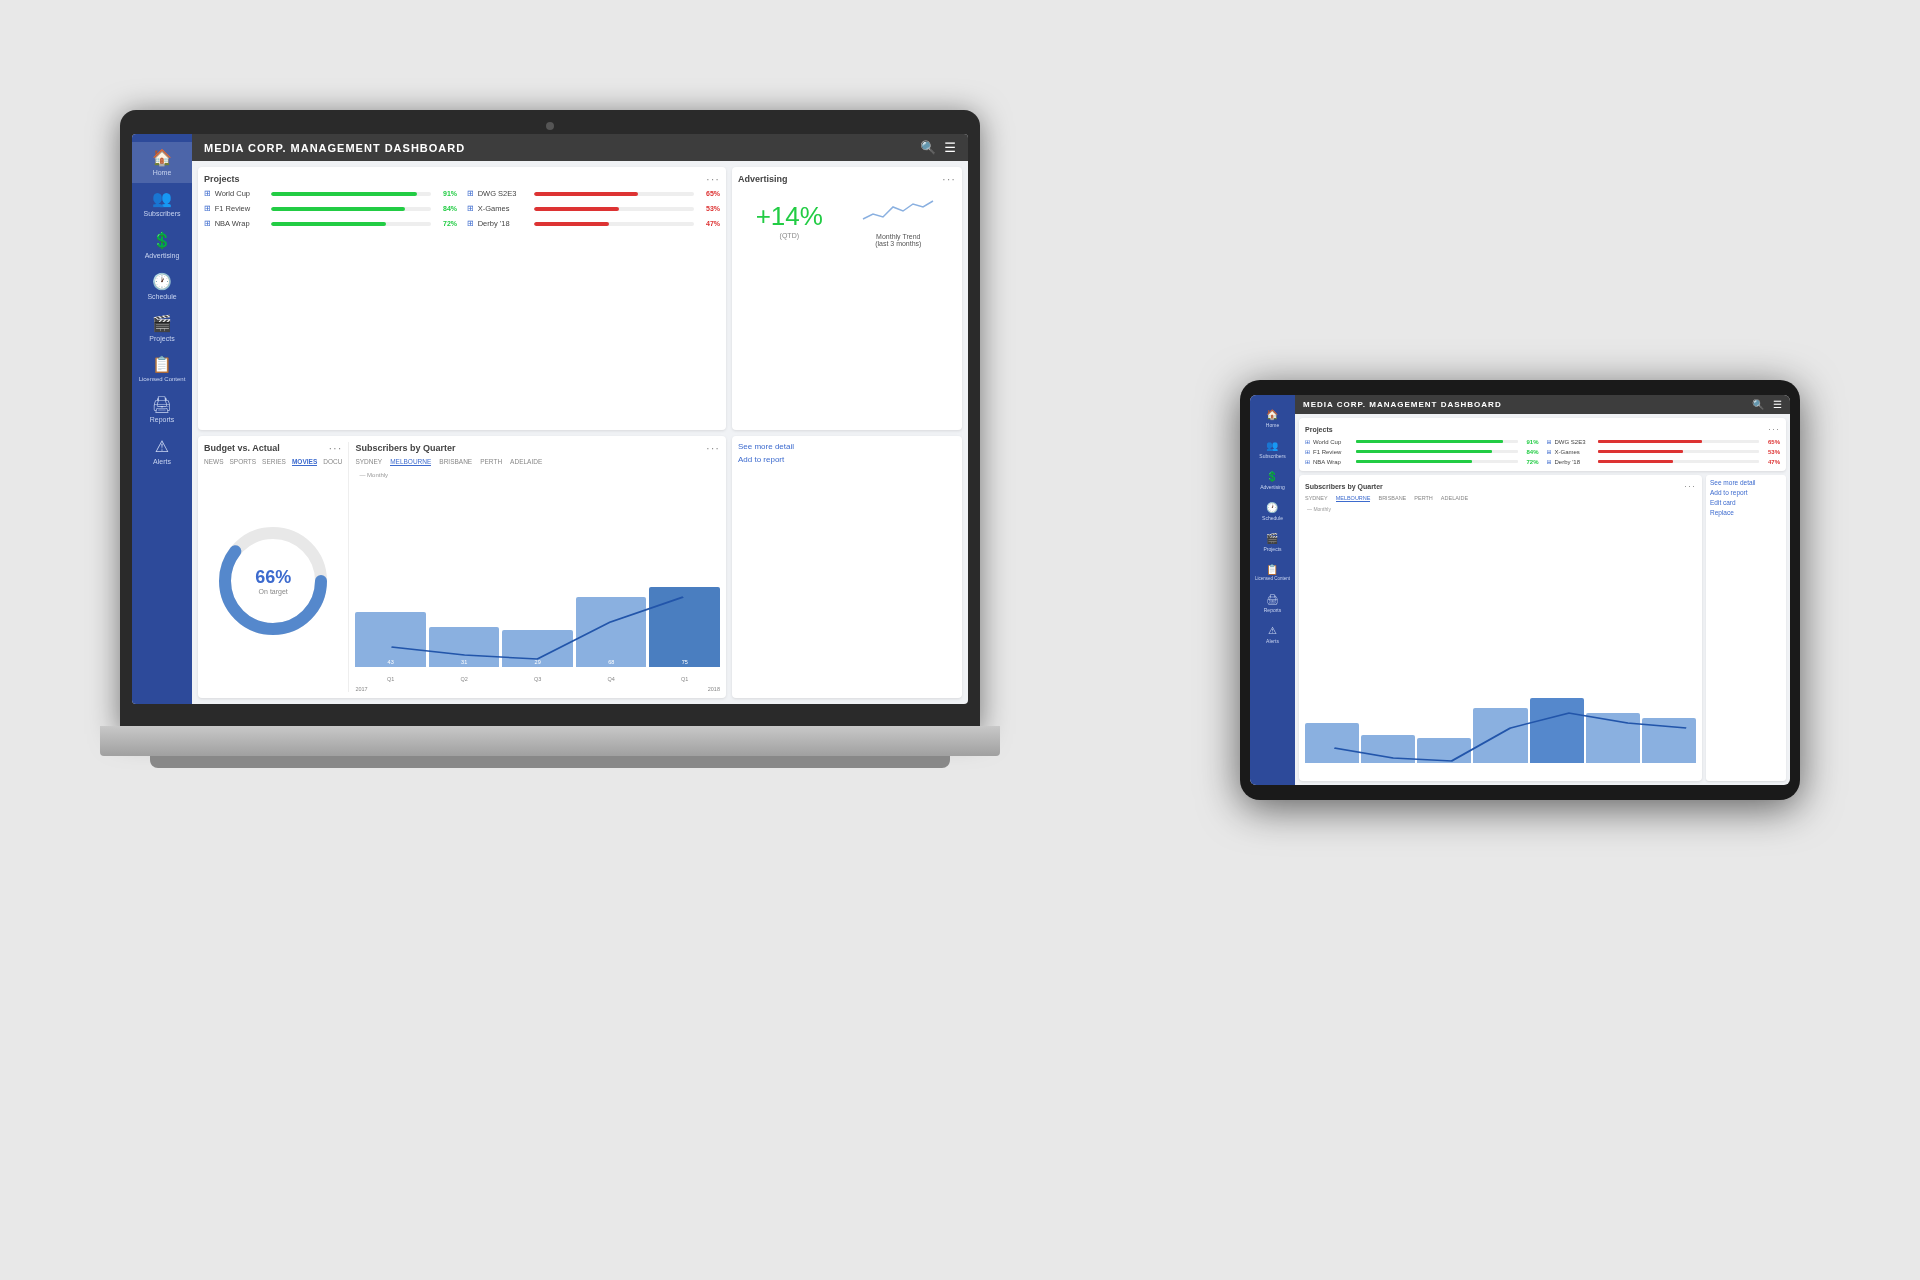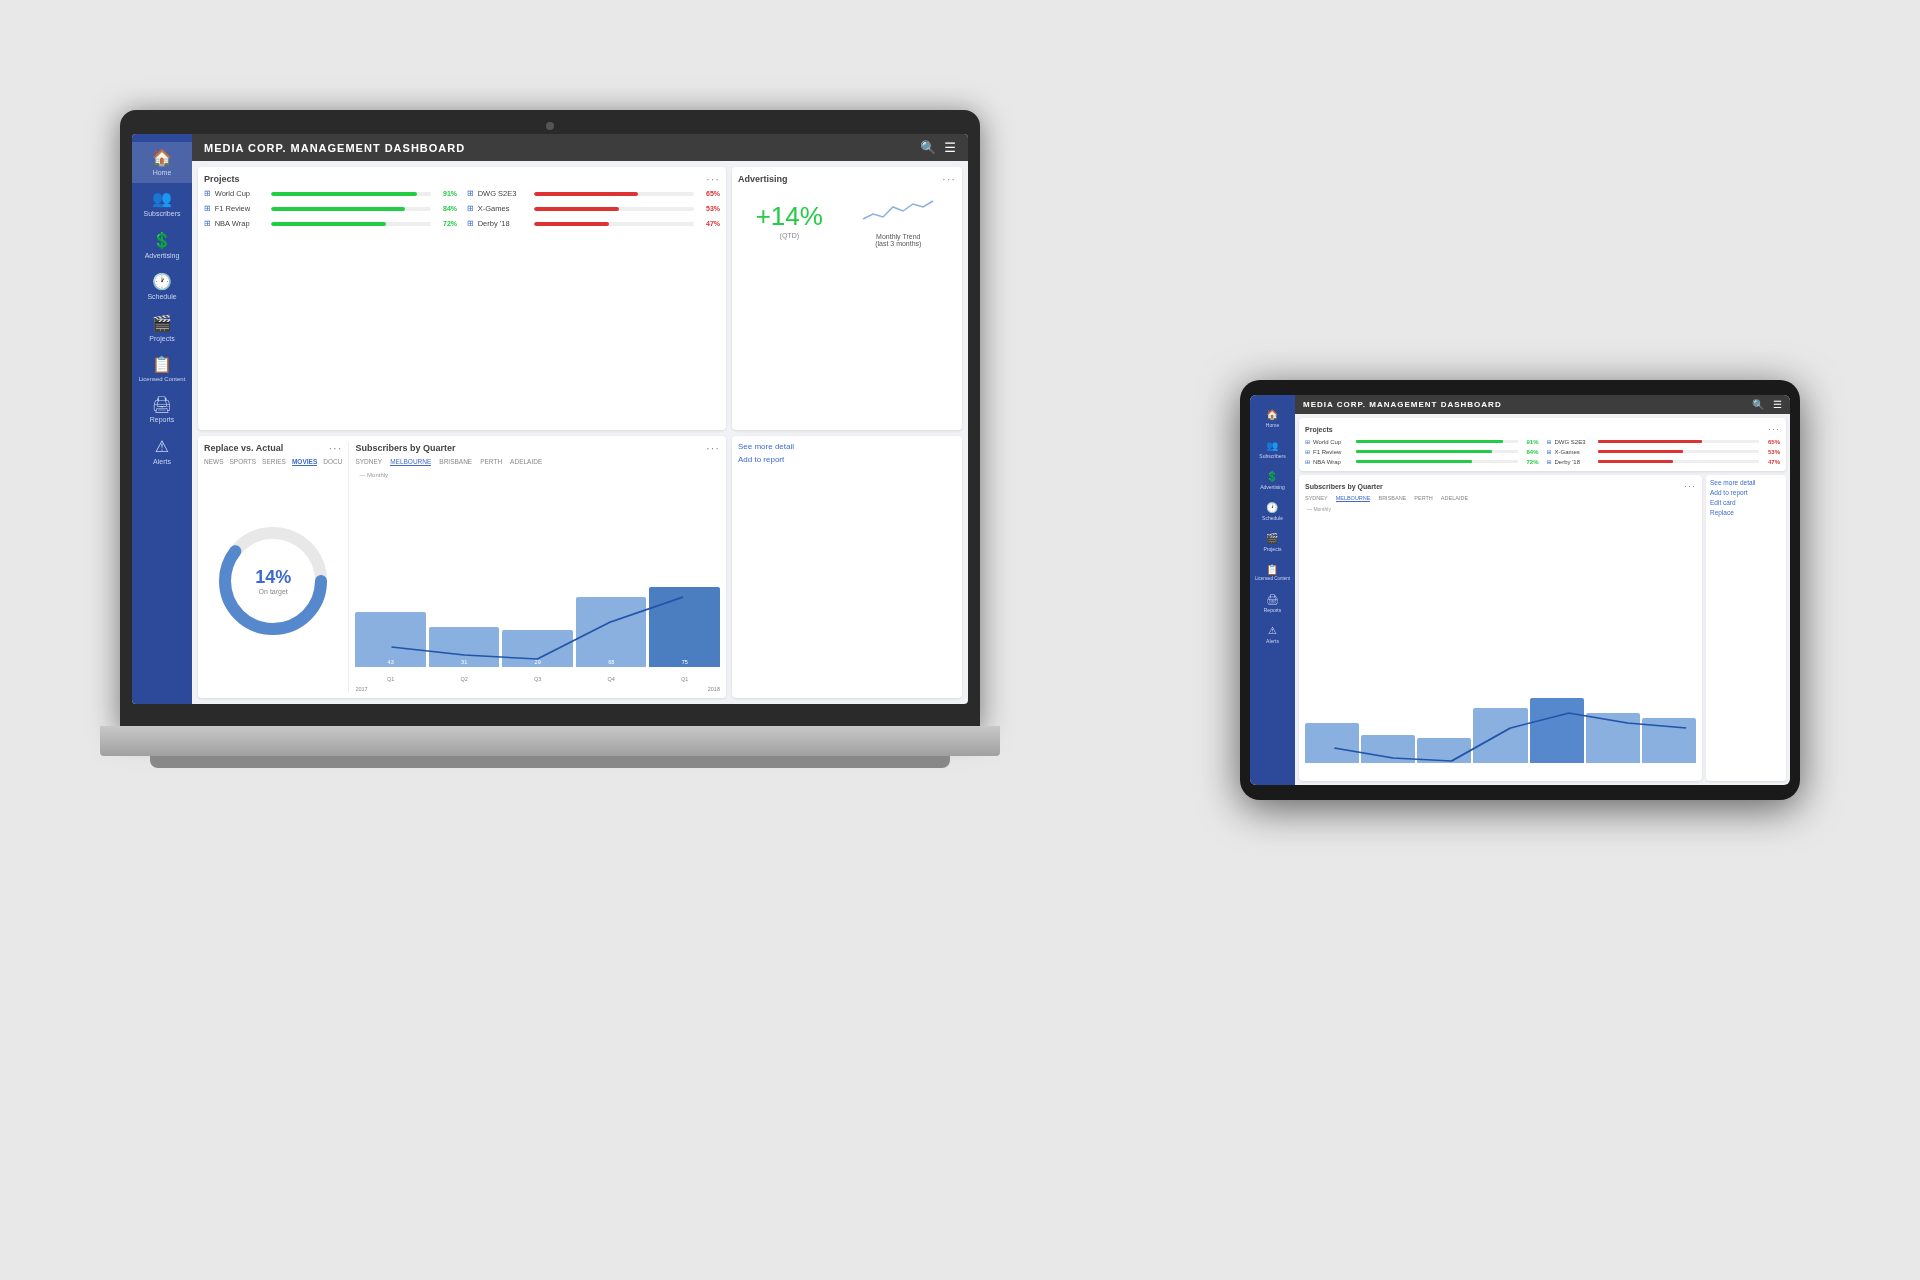--- a/index.html
+++ b/index.html
@@ -521,38 +521,38 @@
                   <span>(last 3 months)</span>
                 </div>
               </div>
             </div>
           </div>
 
           <div class="card" style="grid-column:1;grid-row:2;display:flex;flex-direction:row;gap:6px;padding:6px;">
 
             <div style="flex:0 0 130px;display:flex;flex-direction:column;">
               <div class="card-header">
-                <span class="card-title">Replace vs. Actual</span>
+                <span class="card-title">Budget vs. Actual</span>
                 <span class="card-dots">···</span>
               </div>
               <div class="budget-tabs">
                 <span>NEWS</span>
                 <span>SPORTS</span>
                 <span>SERIES</span>
                 <span class="budget-tab-active">MOVIES</span>
                 <span>DOCU</span>
               </div>
               <div class="donut-container">
                 <div class="donut-wrap">
                   <svg width="120" height="120" viewBox="0 0 120 120">
                     <circle cx="60" cy="60" r="48" fill="none" stroke="#e8e8e8" stroke-width="12"></circle>
                     <circle cx="60" cy="60" r="48" fill="none" stroke="#5588cc" stroke-width="12" stroke-dasharray="257.6 301.6" stroke-dashoffset="75" stroke-linecap="round"></circle>
                   </svg>
                   <div class="donut-center-text">
-                    <div class="donut-pct">14%</div>
+                    <div class="donut-pct">66%</div>
                     <div class="donut-sub">On target</div>
                   </div>
                 </div>
               </div>
             </div>
 
             <div style="flex:1;display:flex;flex-direction:column;border-left:1px solid #eee;padding-left:6px;">
               <div class="card-header">
                 <span class="card-title">Subscribers by Quarter</span>
                 <span class="card-dots">···</span>

